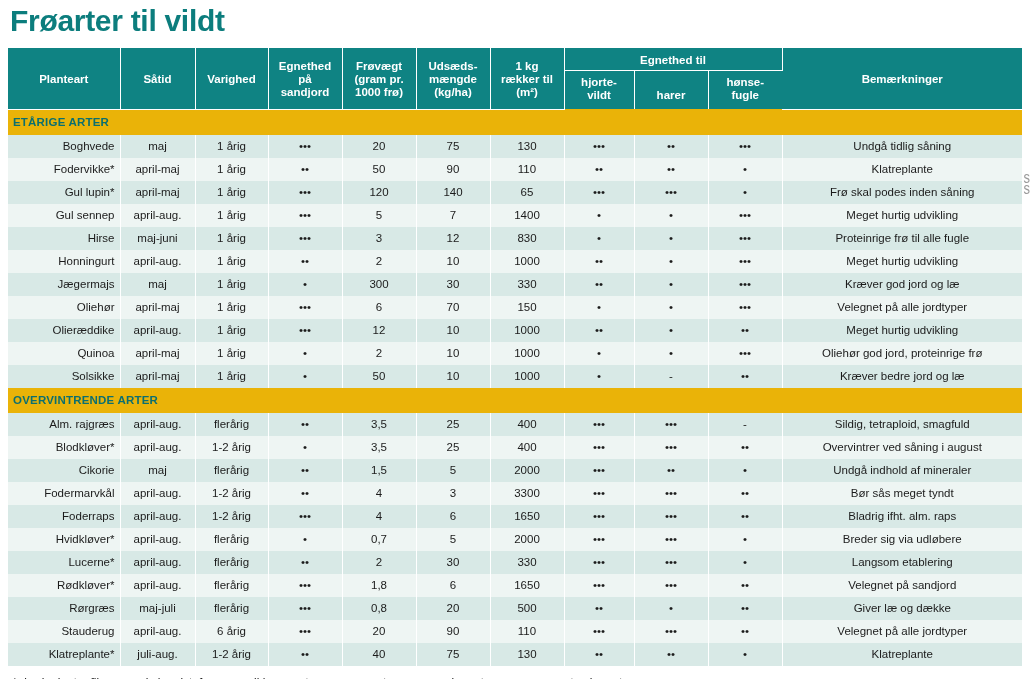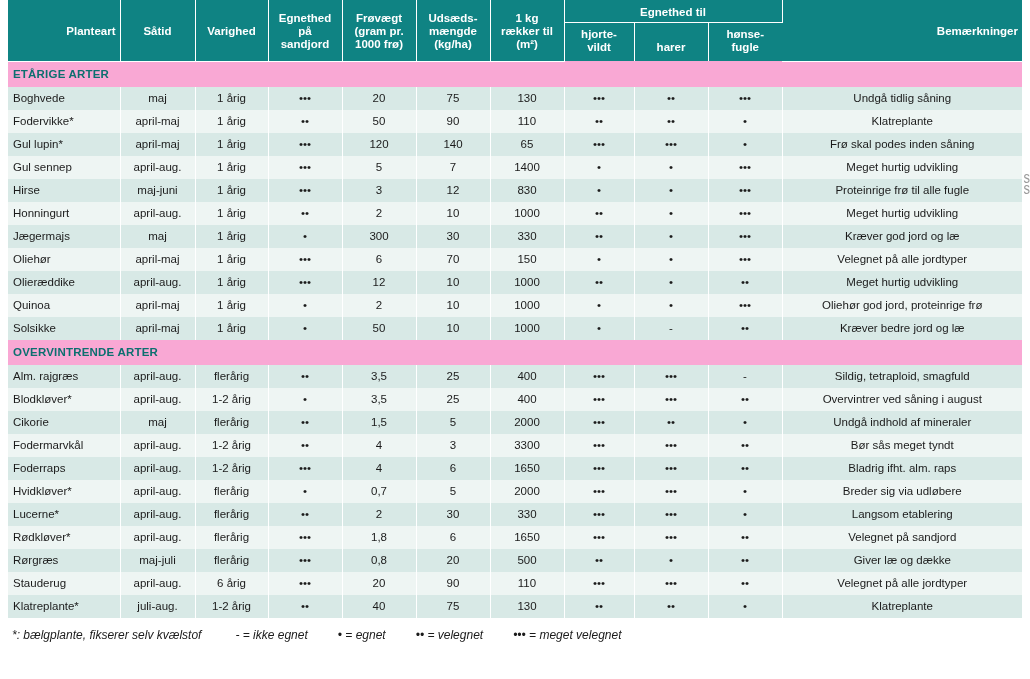--- a/index.html
+++ b/index.html
@@ -52,49 +52,49 @@
     color: #ffffff;
     font-size: 11.5px;
     font-weight: bold;
     text-align: center;
     vertical-align: bottom;
     padding: 5px 4px 7px 4px;
     border-right: 1px solid #ffffff;
     line-height: 13px;
   }
   thead th.left {
-    text-align: right;
+    text-align: center;
     vertical-align: bottom;
   }
   thead th:last-child { border-right: none; margin-top: 37px; }
   thead tr.grp th {
     vertical-align: middle;
     padding-bottom: 3px;
     padding-top: 6px;
     border-bottom: 1px solid #ffffff;
     font-weight: bold;
   }
 
   tbody td {
     padding: 3px 5px;
     border-right: 1px solid #ffffff;
     line-height: 14px;
     height: 17px;
     vertical-align: middle;
   }
   tbody td:last-child { border-right: none; }
-  tbody td.name { text-align: left; }
+  tbody td.name { text-align: right; }
   tbody td.ctr  { text-align: center; }
   tbody td.note { text-align: center; }
 
   tr.odd td  { background: #d8e9e6; }
   tr.even td { background: #eef5f3; }
 
   tr.section td {
-    background: #f9a8d4;
+    background: #eab308;
     font-weight: bold;
     font-size: 11.5px;
     color: #0c6f6f;
     letter-spacing: 0.2px;
     padding-top: 4px;
     padding-bottom: 4px;
     text-align: left;
     border-right: none;
   }
 
@@ -123,20 +123,21 @@
     line-height: 11px;
     letter-spacing: 0px;
   }
   .edge-mark div { transform: scale(1, 1.3); }
 </style>
 </head>
 <body>
 
 <div id="page">
 
+  <div class="title">Frøarter til vildt</div>
 
   <table class="seed">
     <colgroup>
       <col class="c-plant">
         <col class="c-sow">
         <col class="c-dur">
         <col class="c-sand">
       <col class="c-weight">
         <col class="c-amount">
         <col class="c-area">

